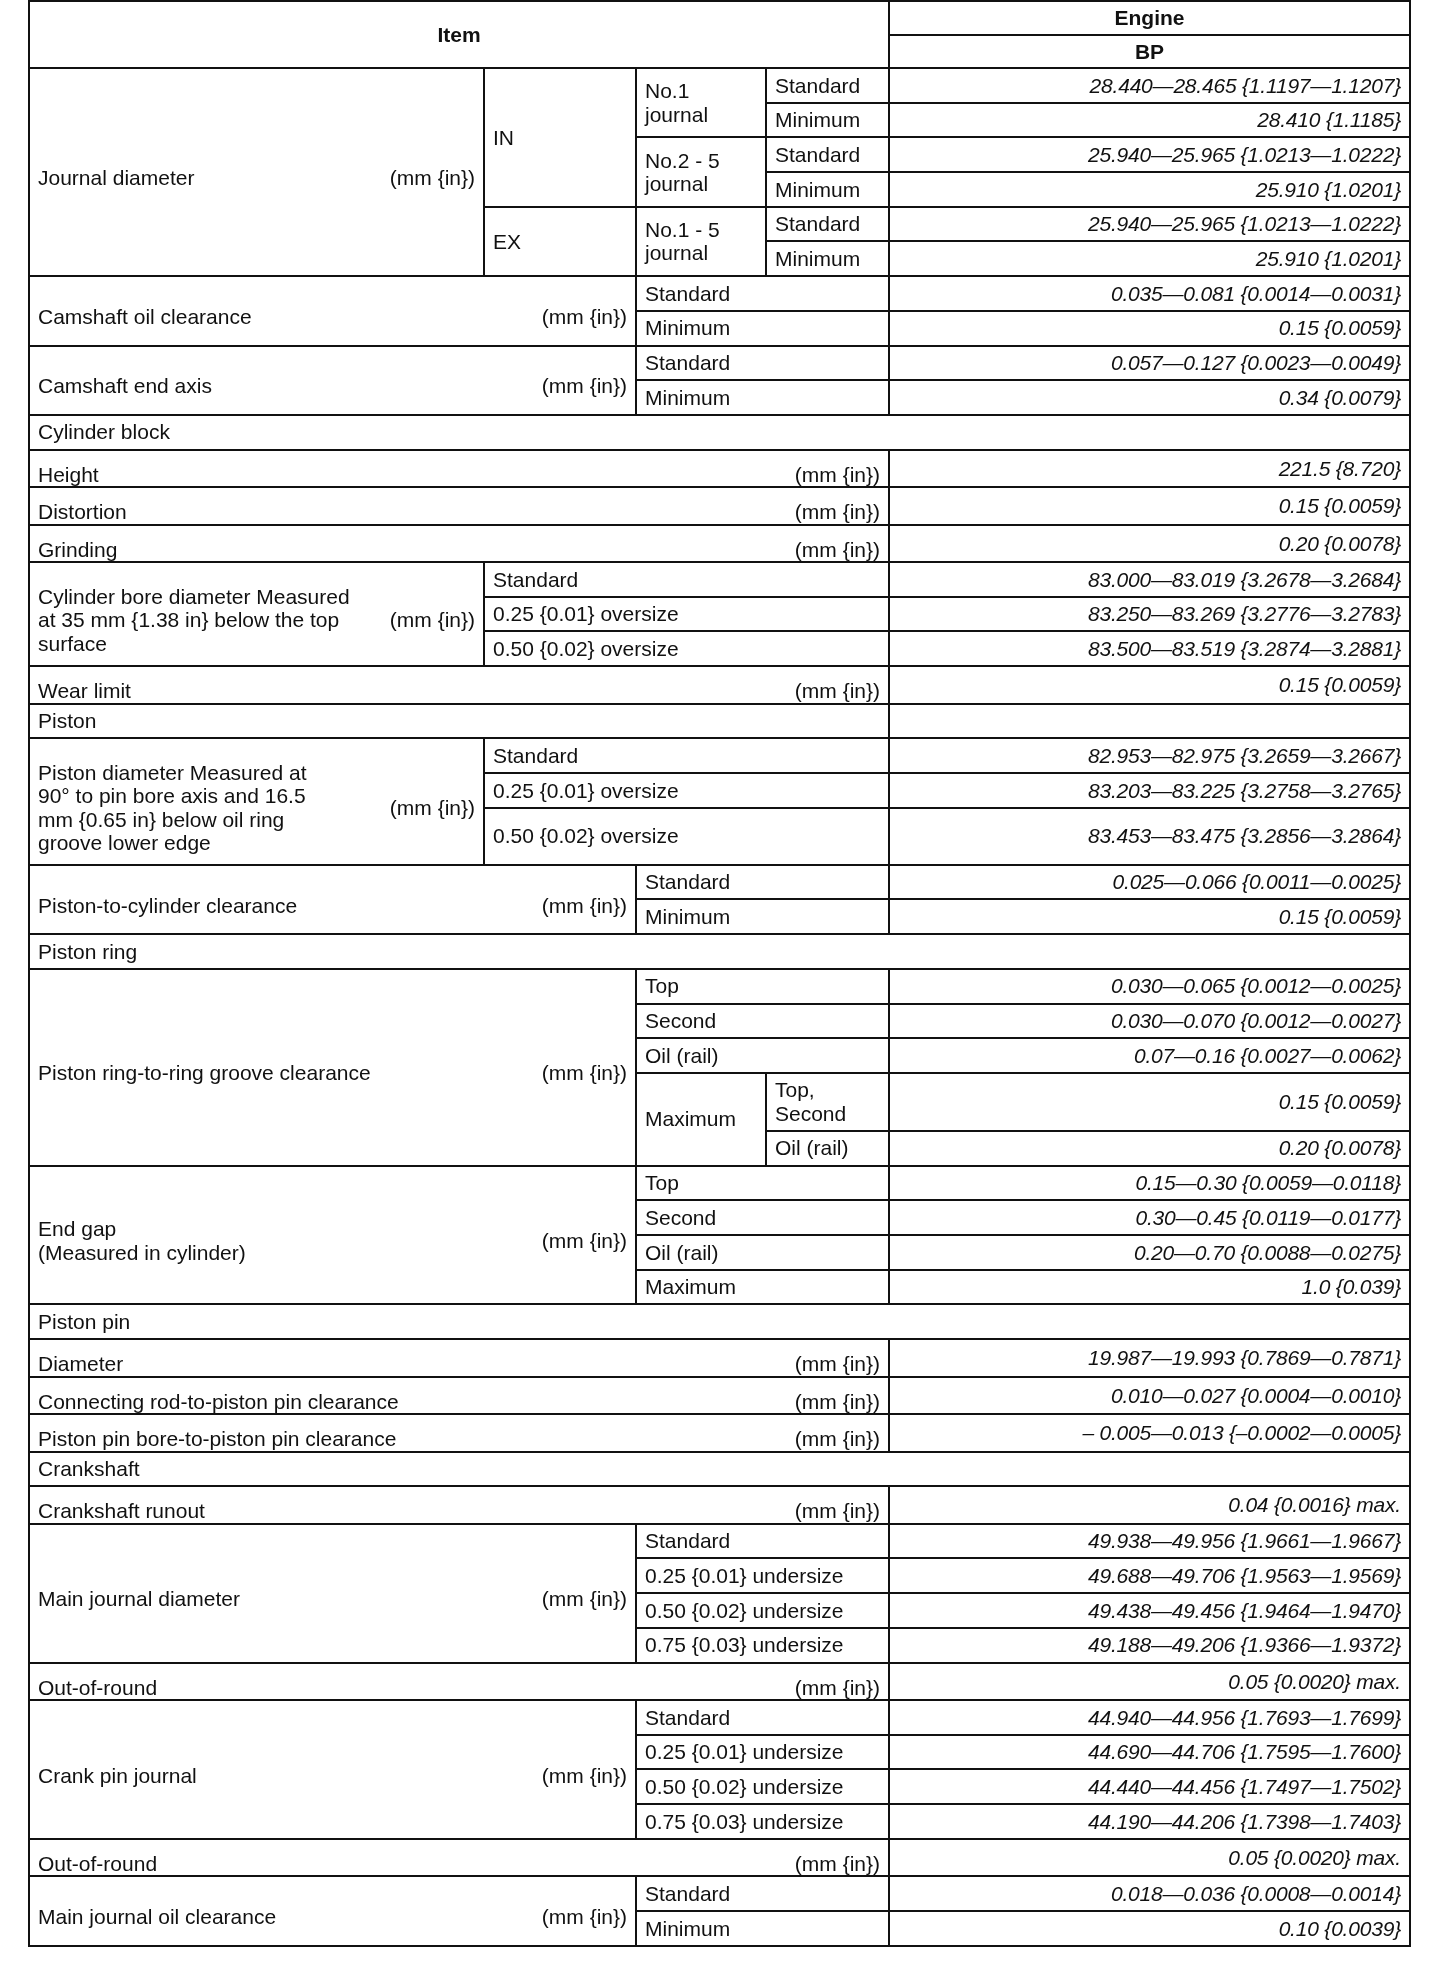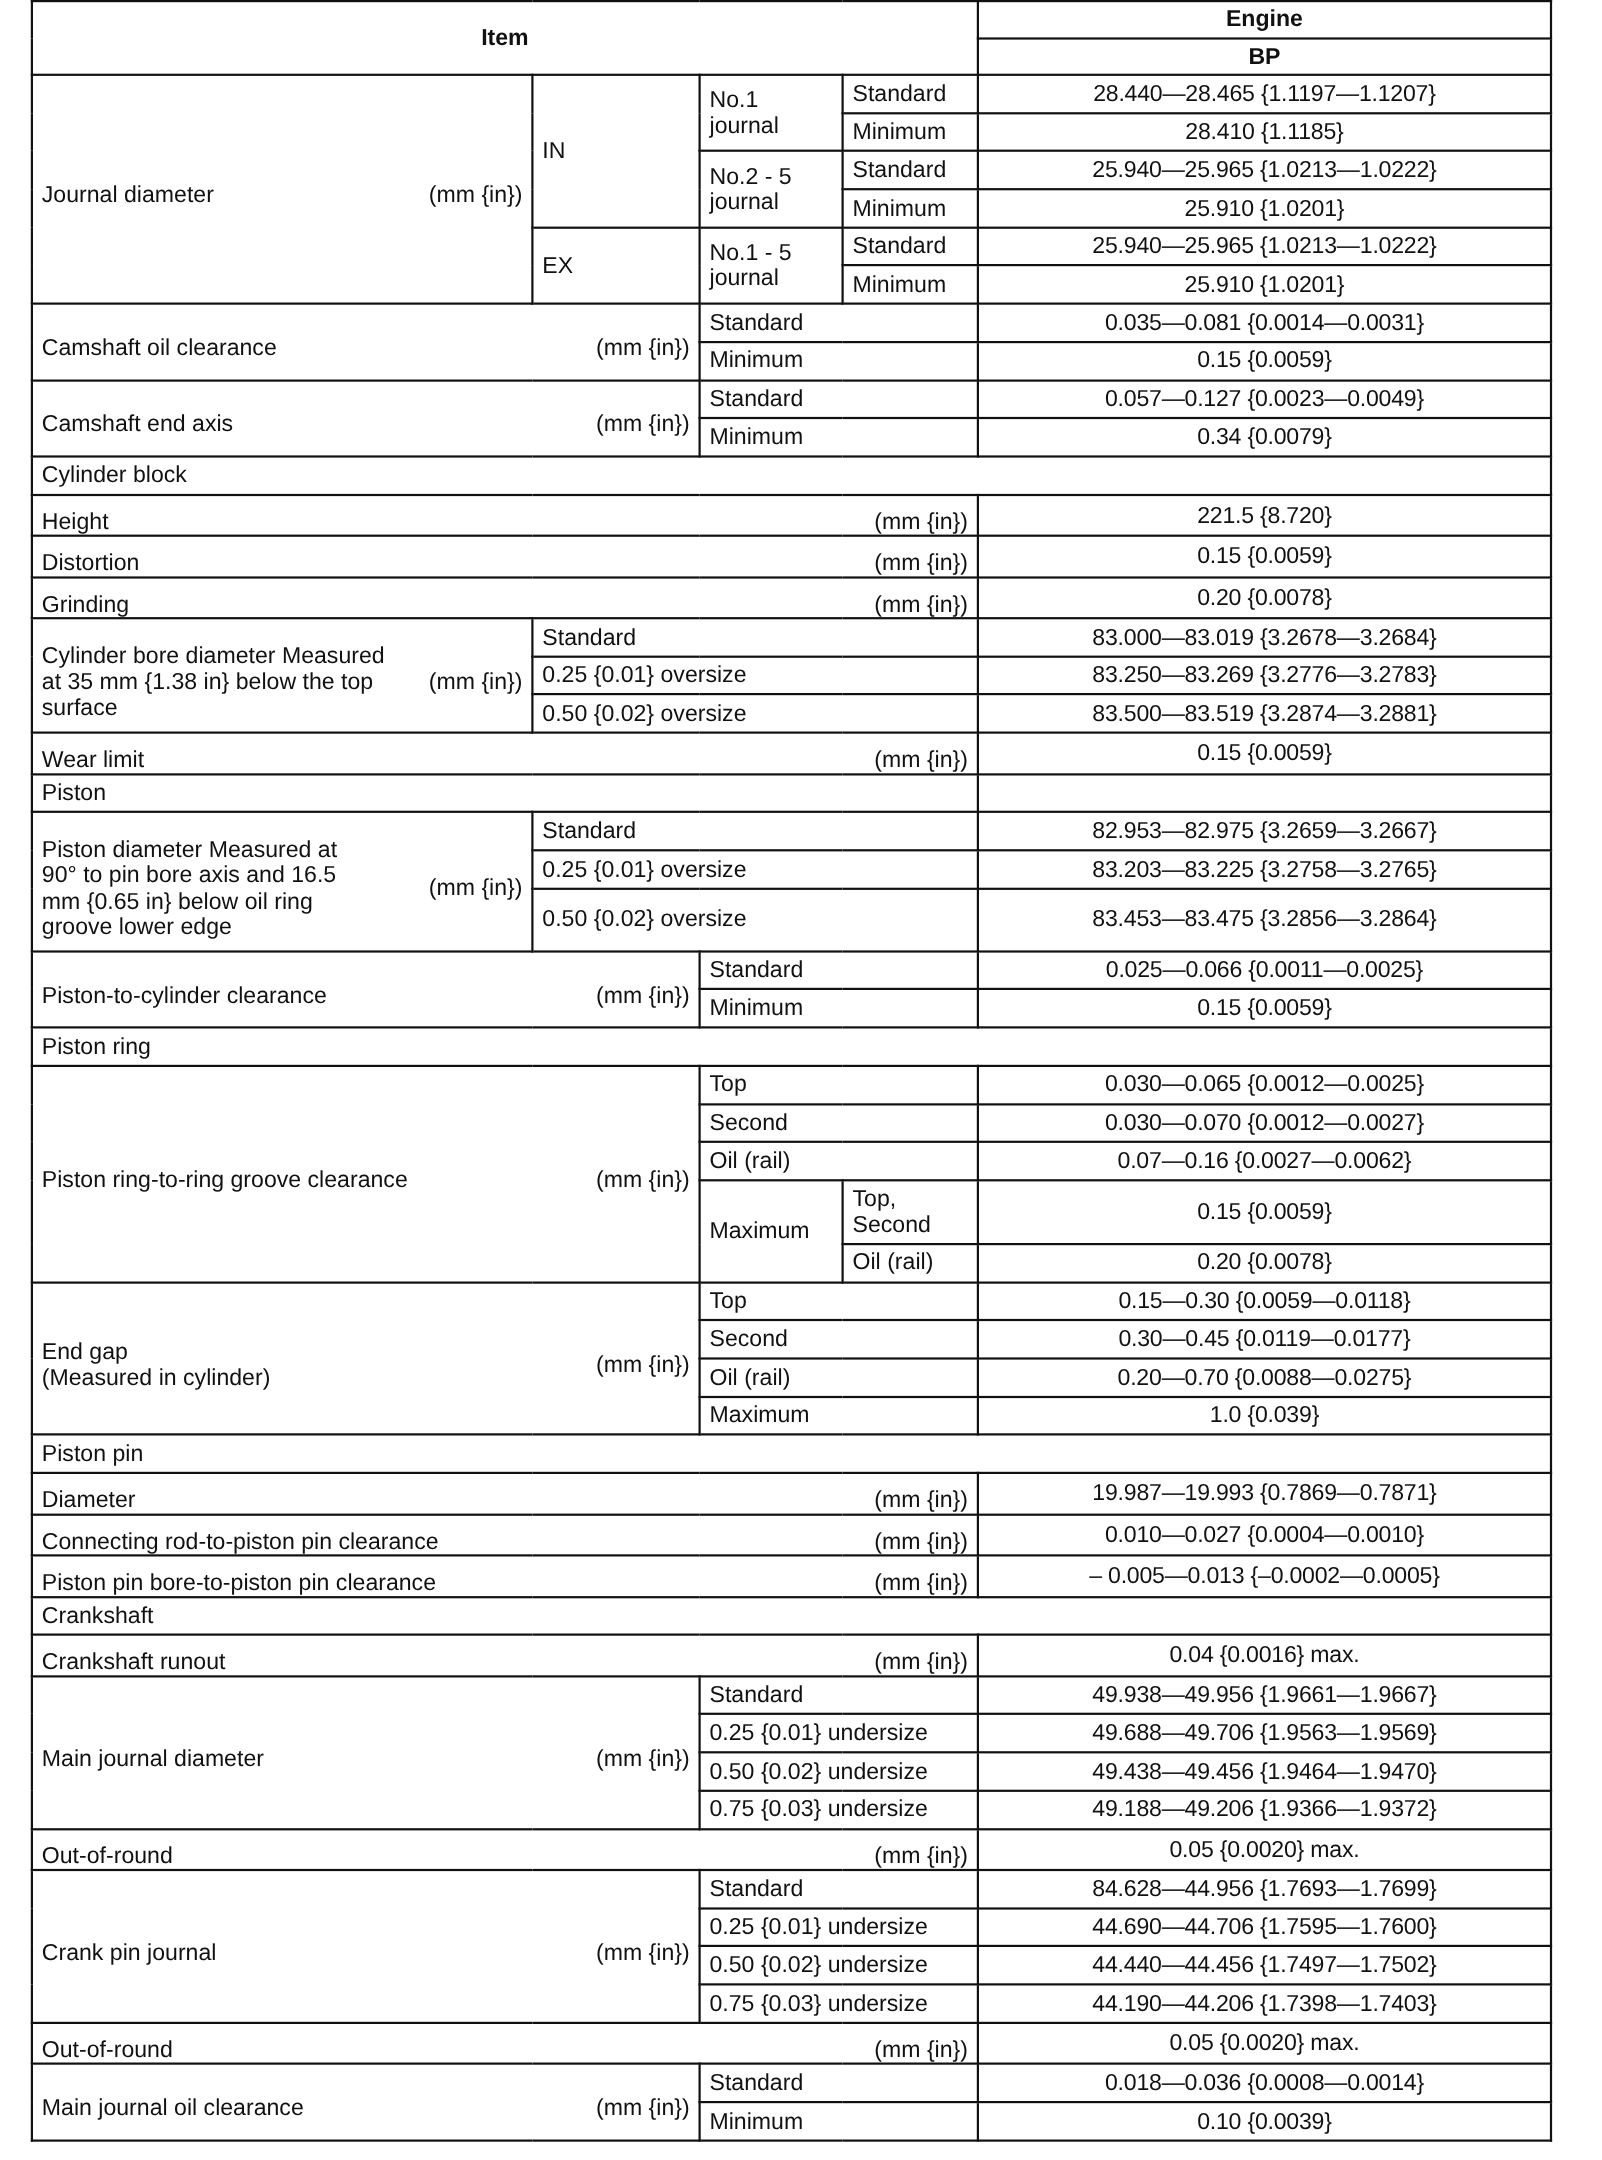--- a/index.html
+++ b/index.html
@@ -5,21 +5,21 @@
   html, body { margin: 0; padding: 0; background: #ffffff; }
   body { width: 1456px; height: 1964px; position: relative; overflow: hidden;
          font-family: "Liberation Sans", "DejaVu Sans", sans-serif; color: #111; }
   table.spec { position: absolute; left: 28px; top: 0; width: 1381px;
                border-collapse: collapse; table-layout: fixed; font-size: 21px; }
   table.spec td, table.spec th { border: 2px solid #111; padding: 0 8px; vertical-align: middle;
                line-height: 1.12; overflow: hidden; }
   table.spec th { font-weight: bold; text-align: center; }
   .r { height: 34.7px; }
   .h1 { height: 34px; } .h2 { height: 33px; }
-  td.val { text-align: center; letter-spacing: -0.2px; }
+  td.val { text-align: right; letter-spacing: -0.2px; font-style: italic; }
   td.section { font-weight: normal; }
   td.lbl { position: relative; }
   .lbl-flex { display: flex; justify-content: space-between; align-items: center; margin-top: 12px; }
   .tall-58 { height: 58px; }
   .tall-57 { height: 57px; }
 </style>
 </head>
 <body>
 
 <table class="spec">
@@ -329,21 +329,21 @@
     <td class="val">0.05 {0.0020} max.</td>
   </tr>
   <tr class="r">
     <td colspan="2" rowspan="4">
       <div class="lbl-flex">
             <span>Crank pin journal</span>
             <span>(mm {in})</span>
           </div>
     </td>
     <td colspan="2">Standard</td>
-    <td class="val">84.628—44.956 {1.7693—1.7699}</td>
+    <td class="val">44.940—44.956 {1.7693—1.7699}</td>
   </tr>
   <tr class="r">
     <td colspan="2">0.25 {0.01} undersize</td>
     <td class="val">44.690—44.706 {1.7595—1.7600}</td>
   </tr>
   <tr class="r">
     <td colspan="2">0.50 {0.02} undersize</td>
     <td class="val">44.440—44.456 {1.7497—1.7502}</td>
   </tr>
   <tr class="r">

